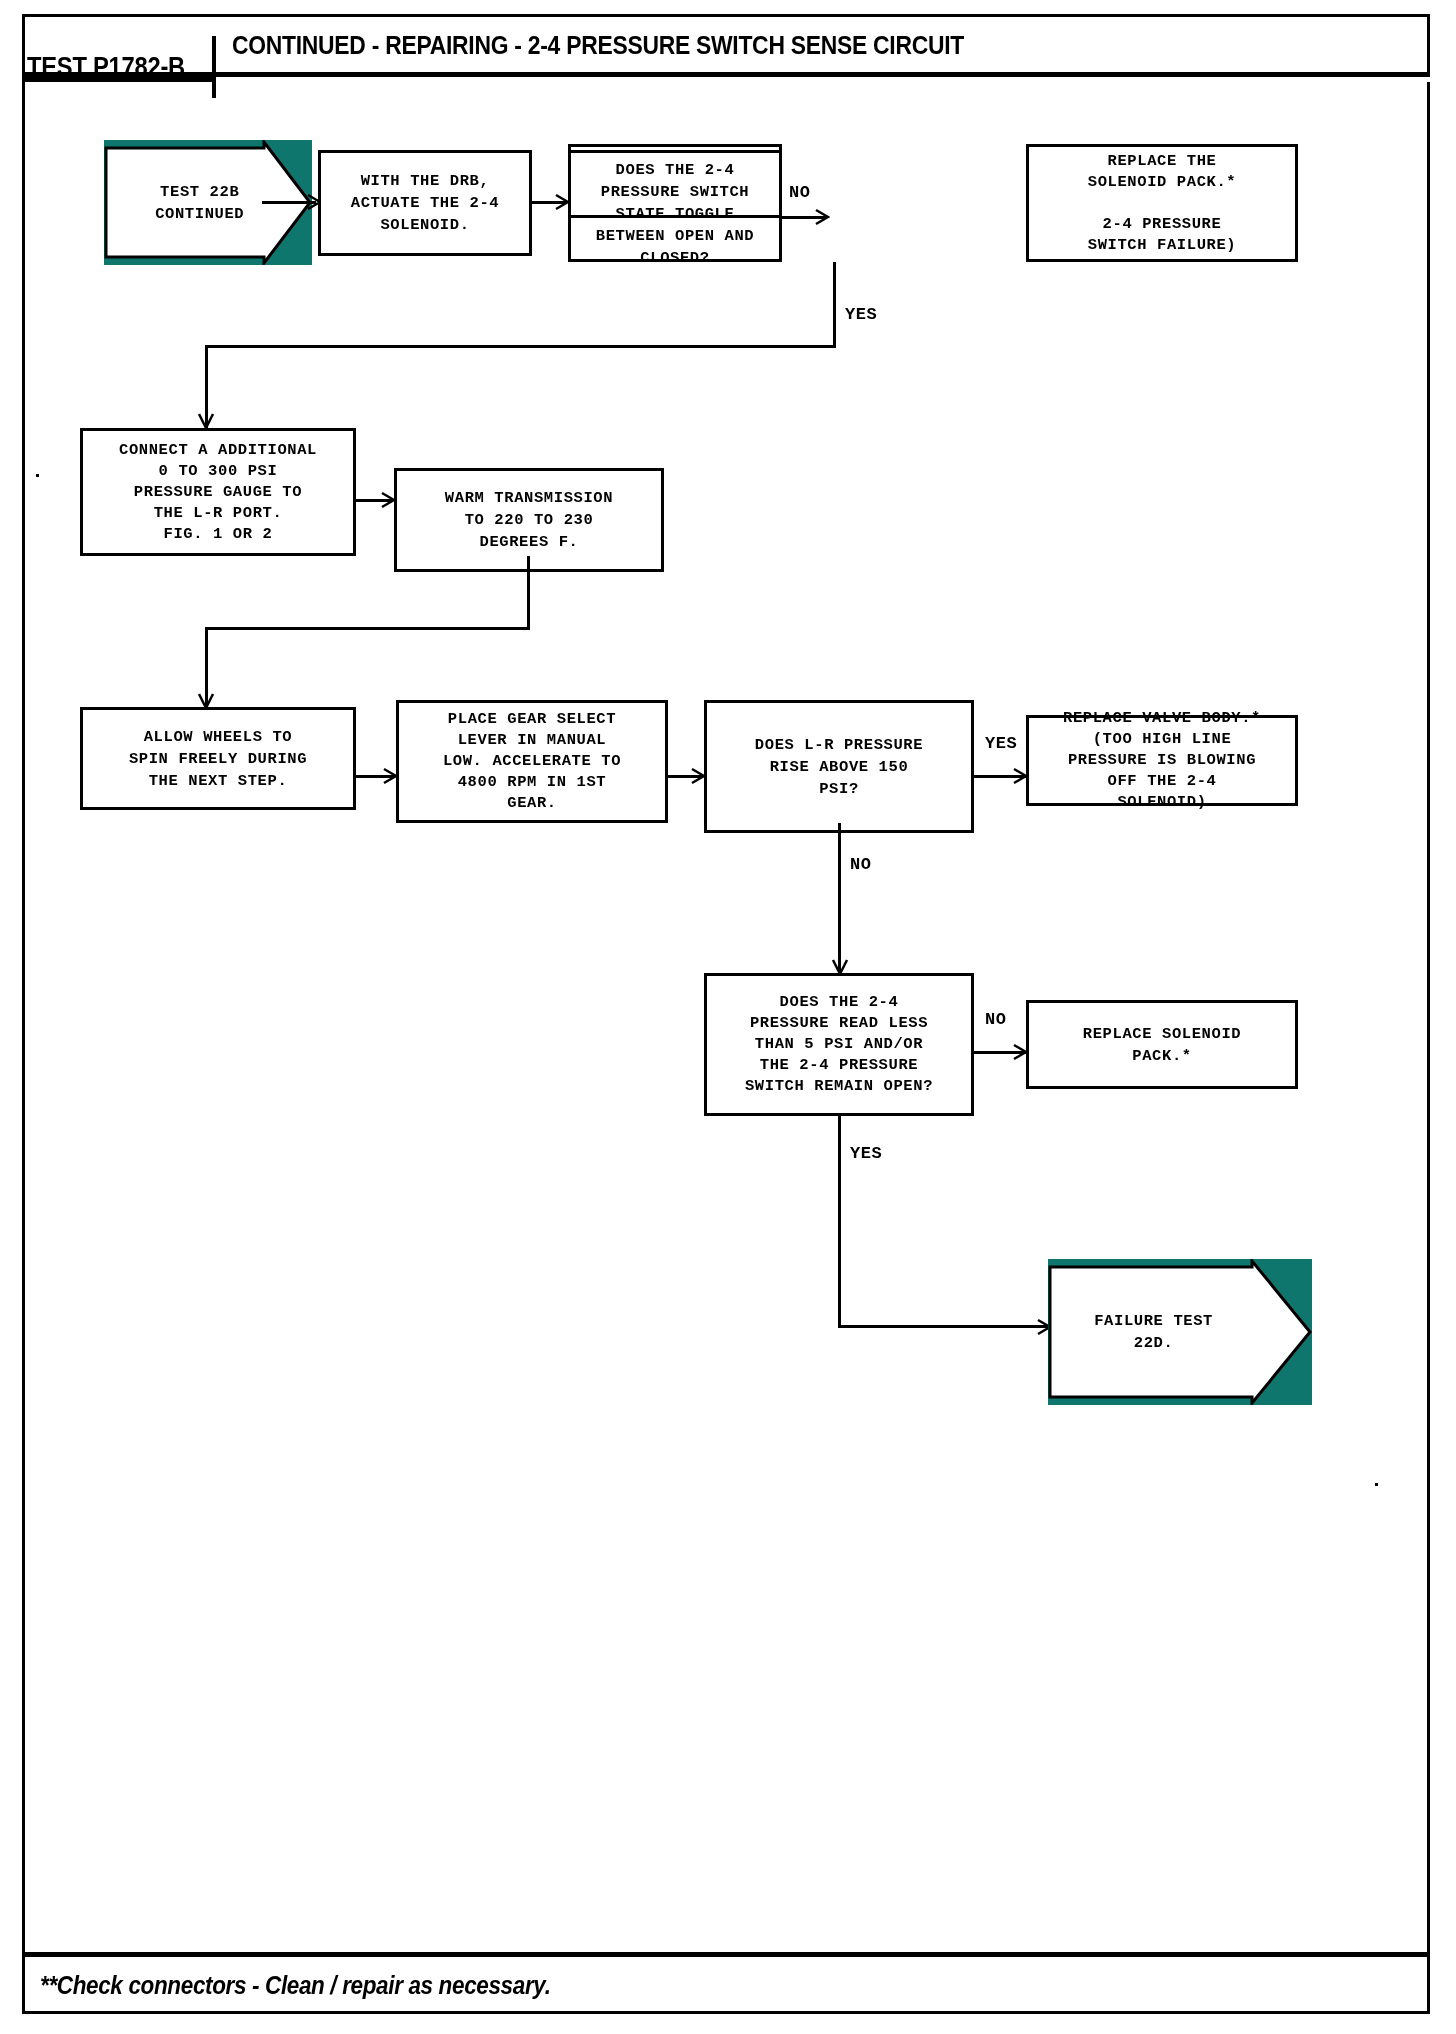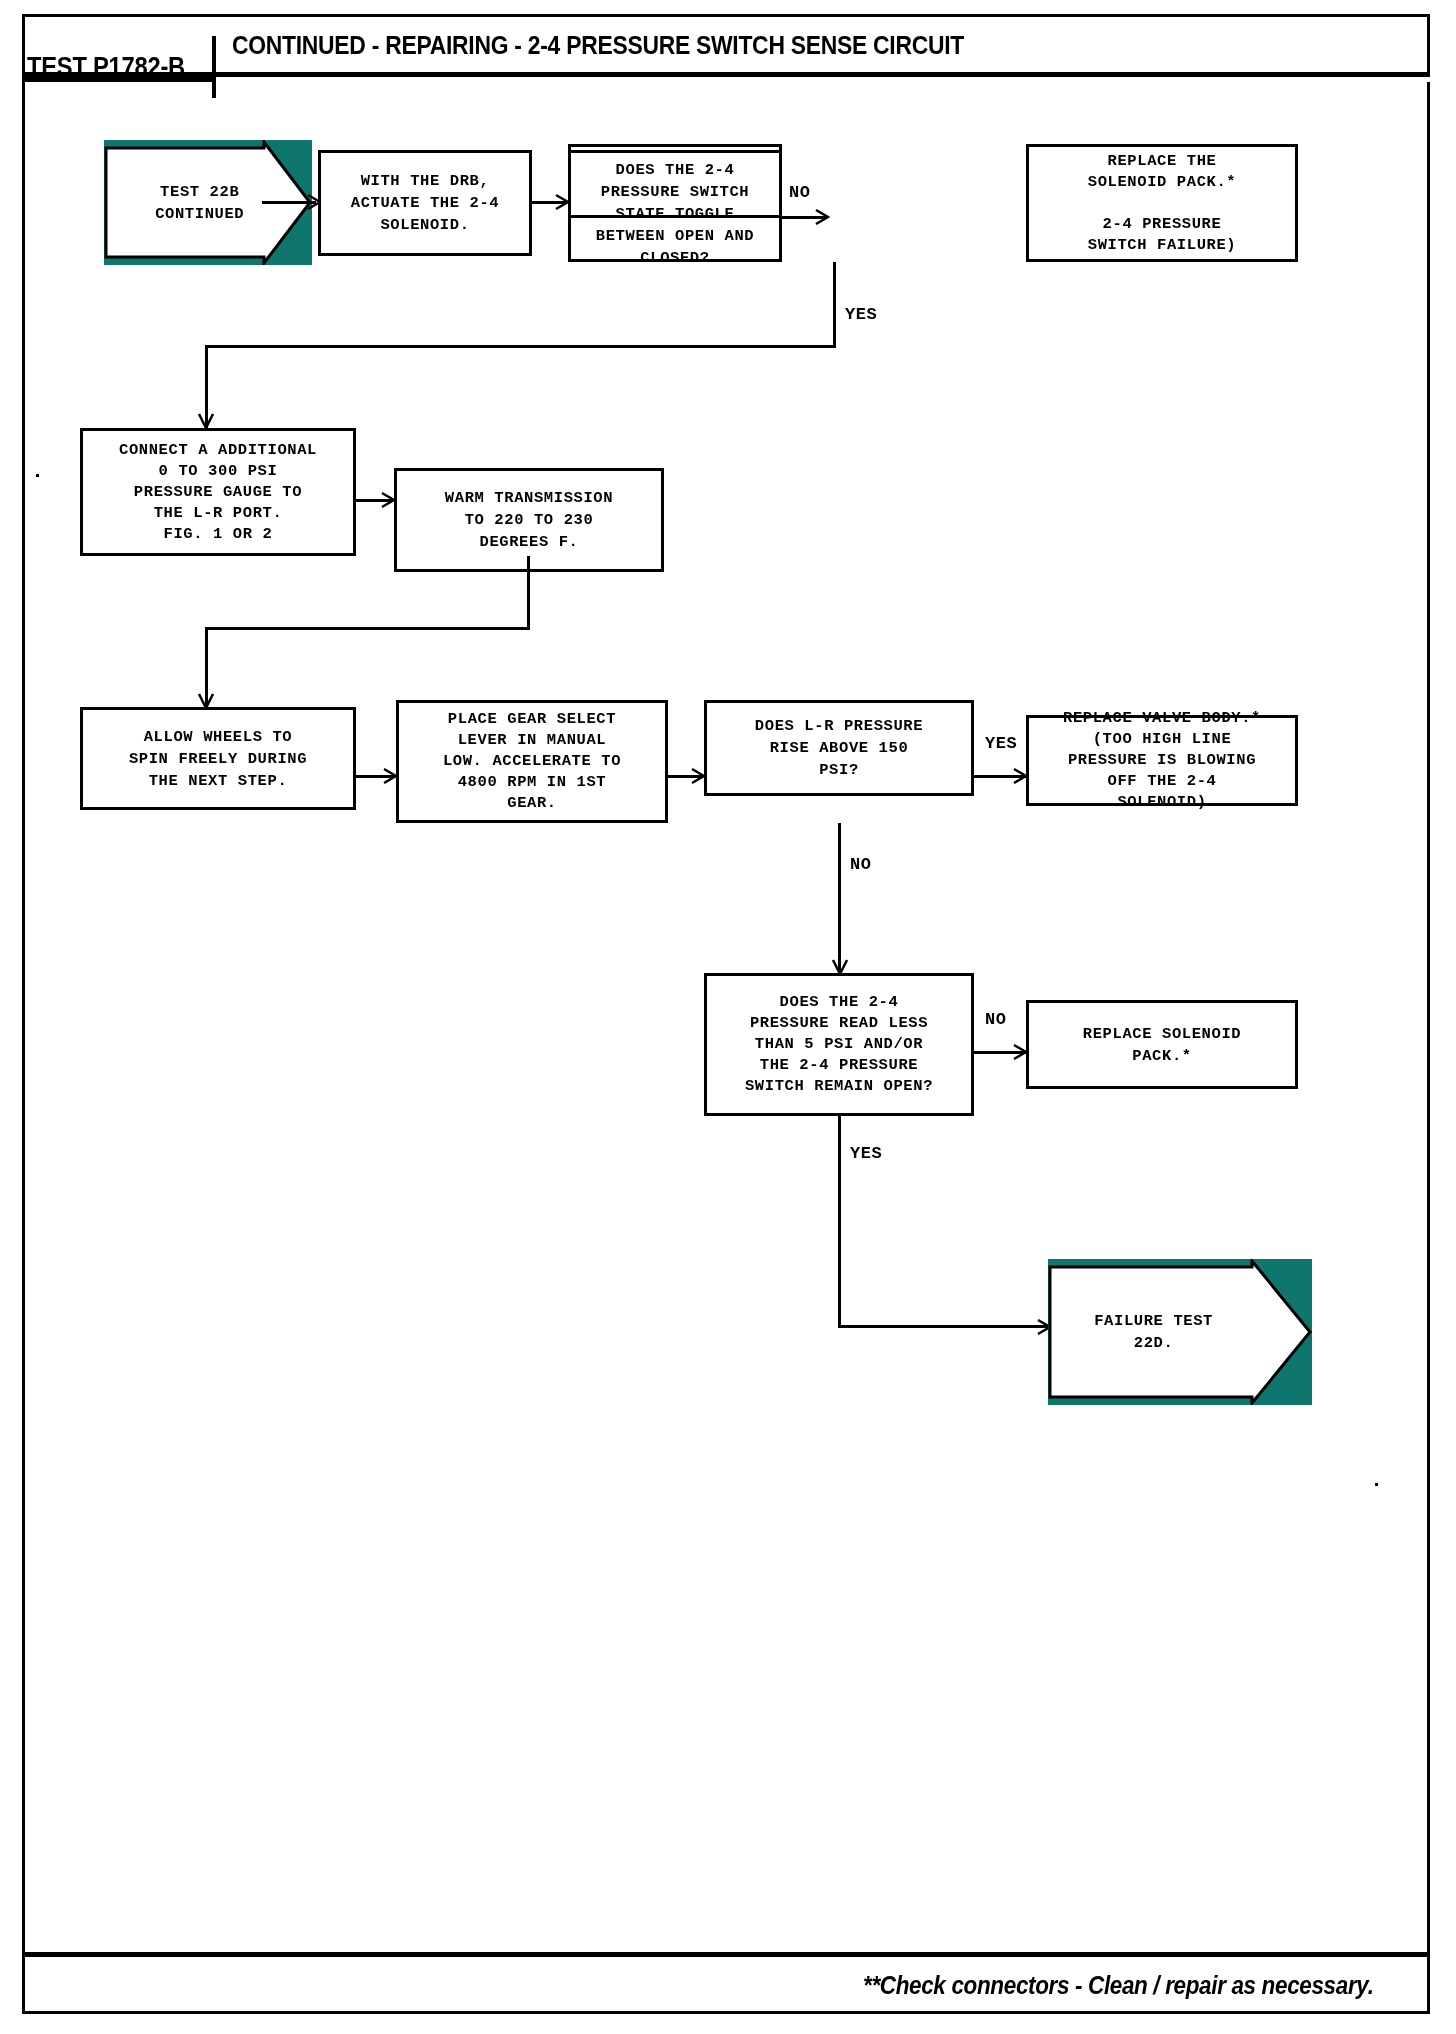--- a/index.html
+++ b/index.html
@@ -199,23 +199,22 @@
     white-space: nowrap;
   }
   .footer-left {
     width: 648px;
     border-right: 3px solid #000;
     padding-left: 14px;
     box-sizing: border-box;
   }
   .footer-right {
     flex: 1;
-    padding-left: 24px;
-    box-sizing: border-box;
-    justify-content: flex-end;
+    padding-left: 18px;
+    box-sizing: border-box;
   }
   .stray-dot {
     position: absolute;
     width: 3px; height: 3px;
     background: #000;
   }
 </style>
 </head>
 <body>
 
@@ -349,21 +348,21 @@
 GEAR.</div>
   </div>
 
   <div class="conn conn-h" style="left:668px; top:775px; width:34px; height:3px;"></div>
   <div class="arrowhead" style="left:690px; top:766px;">
     <svg width="16" height="20" viewBox="0 0 16 20">
         <polyline points="2,3 14,10 2,17" fill="none" stroke="#000" stroke-width="2.5"></polyline>
       </svg>
   </div>
 
-  <div class="node" style="left:704px; top:700px; width:270px; height:96px;">
+  <div class="node" style="left:704px; top:700px; width:270px; height:133px;">
     <div class="txt">DOES L-R PRESSURE
 RISE ABOVE 150
 PSI?</div>
   </div>
 
   <div class="edge-label" style="left:985px; top:734px;">YES</div>
   <div class="conn conn-h" style="left:974px; top:775px; width:52px; height:3px;"></div>
   <div class="arrowhead" style="left:1012px; top:766px;">
     <svg width="16" height="20" viewBox="0 0 16 20">
         <polyline points="2,3 14,10 2,17" fill="none" stroke="#000" stroke-width="2.5"></polyline>

